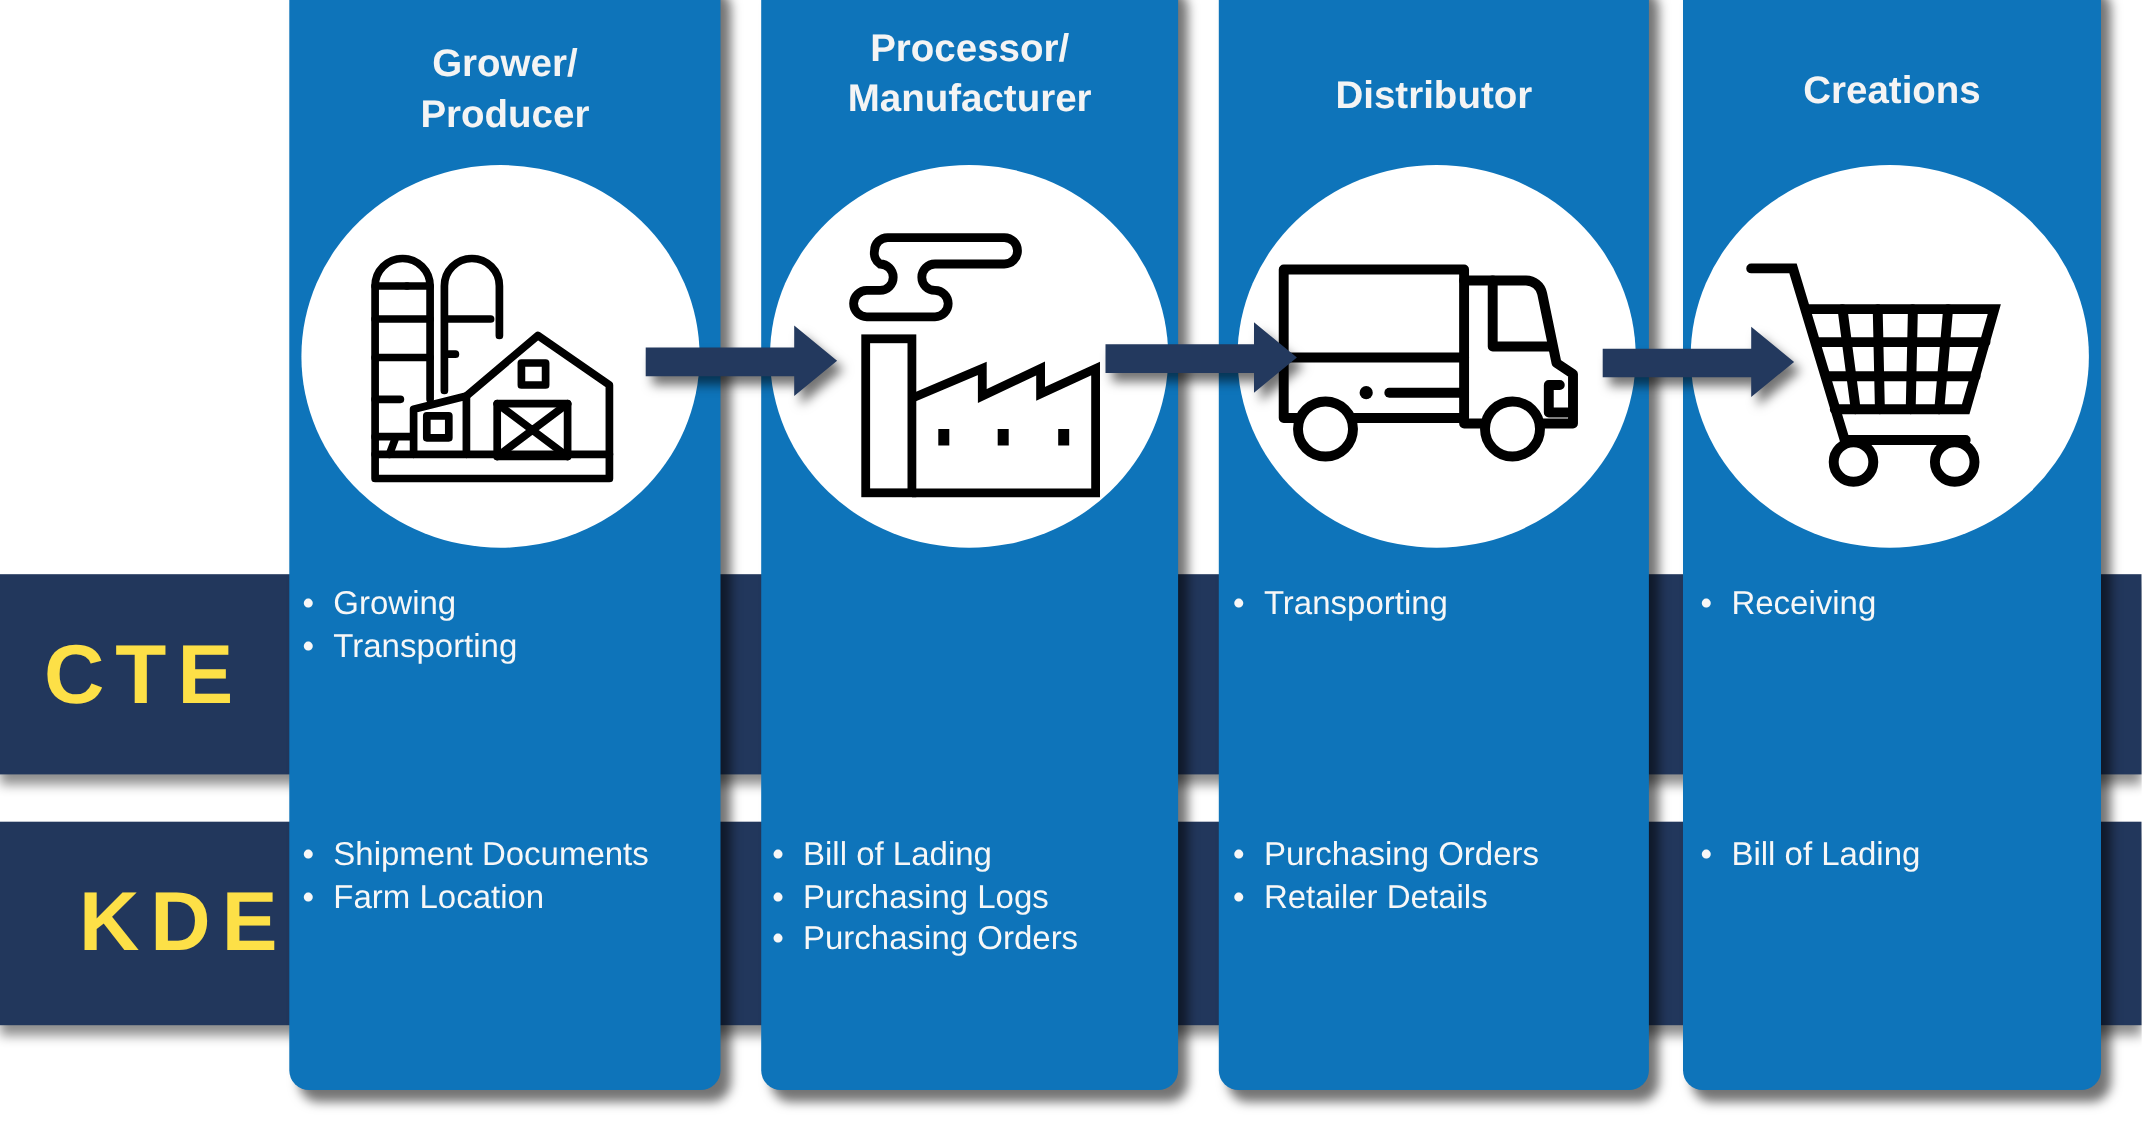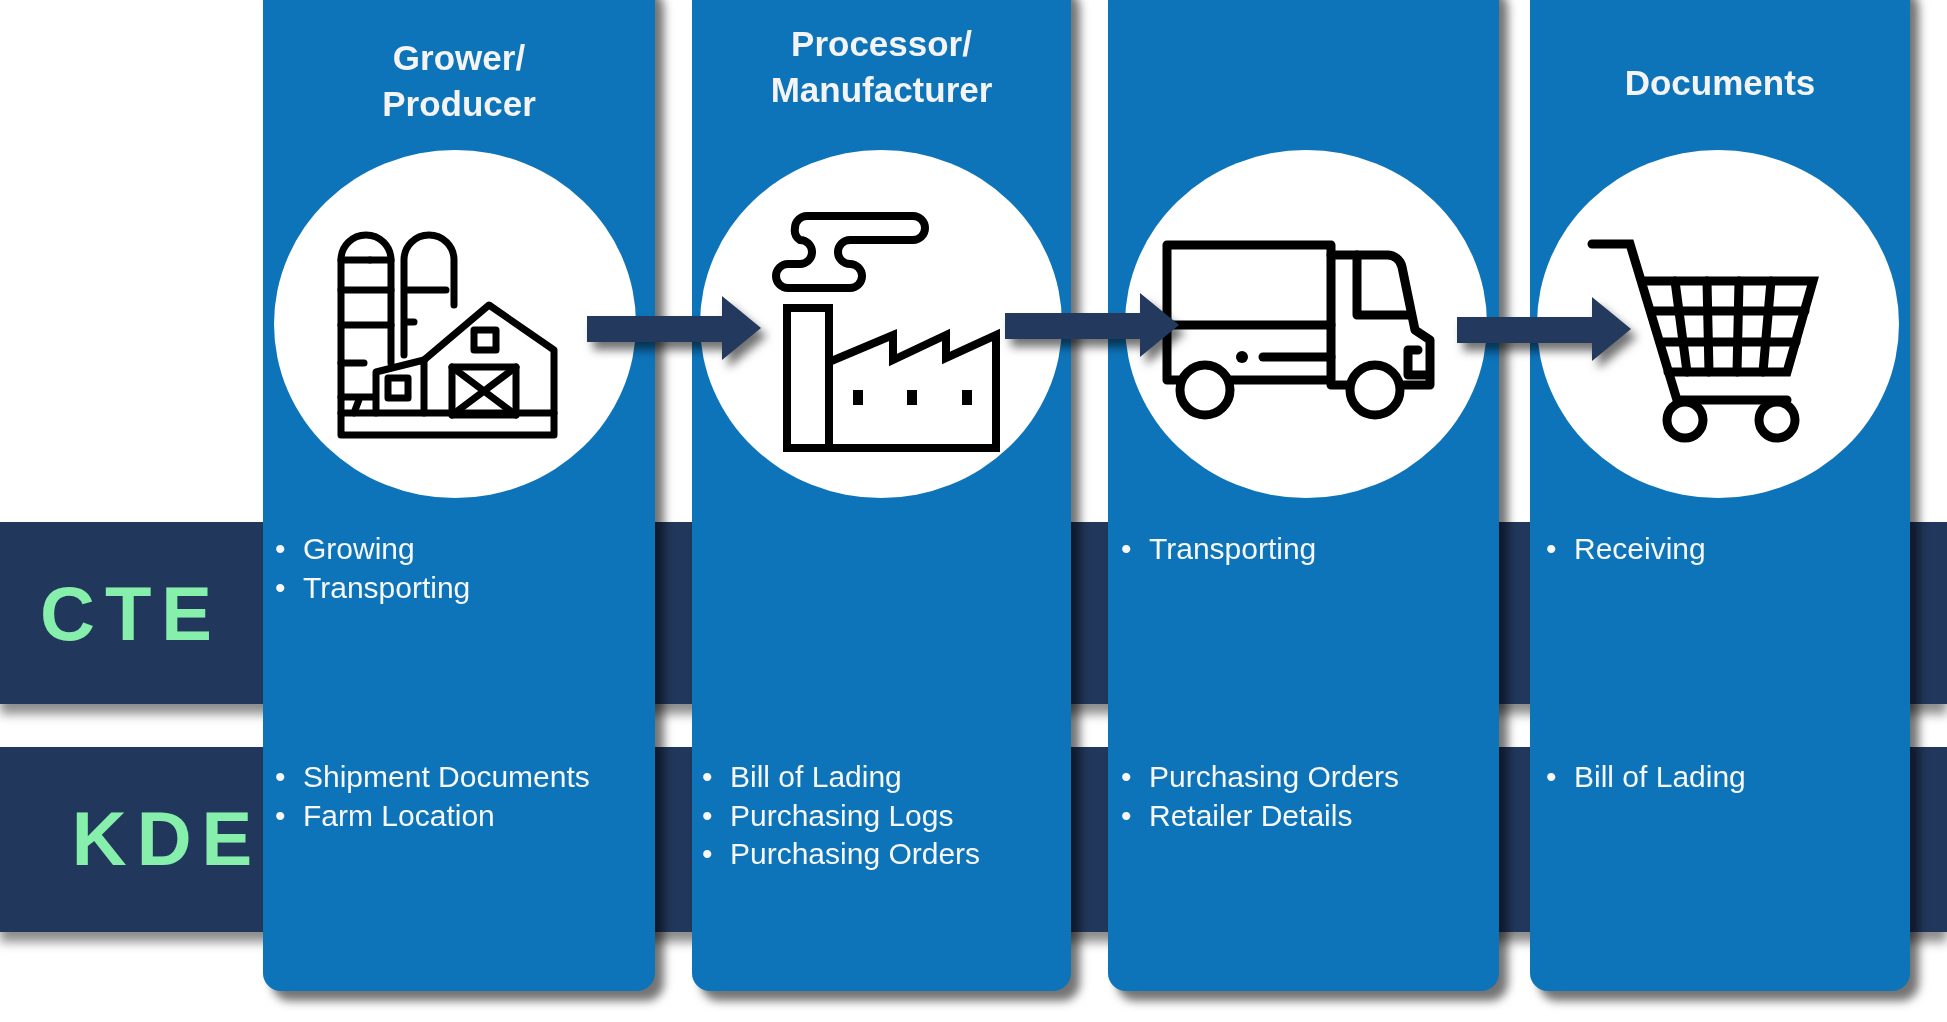--- a/index.html
+++ b/index.html
@@ -1,20 +1,20 @@
 <!DOCTYPE html>
 <html><head>
 <meta charset="utf-8">
 <style>
   html, body { margin:0; padding:0; }
   body { width:1947px; height:1022px; background:#ffffff; position:relative; overflow:hidden;
          font-family:"Liberation Sans", sans-serif; }
   .band { position:absolute; left:0; width:1947px; background:#22375c;
           box-shadow:0 10px 10px rgba(0,0,0,0.45); }
-  .band-label { position:absolute; left:0; width:262px; text-align:center; color:#86efac;
+  .band-label { position:absolute; left:0; width:262px; text-align:center; color:#fde047;
                 font-weight:bold; font-size:76px; letter-spacing:10px; }
   .col { position:absolute; top:-20px; height:1011px; background:#0e74ba; border-radius:18px;
          box-shadow:9px 10px 10px rgba(0,0,0,0.55); }
   .col-title { position:absolute; left:0; right:0; text-align:center; color:#f4f4f4;
                font-weight:bold; font-size:35px; line-height:46px; }
   .circle { position:absolute; top:170px; width:362px; height:348px; border-radius:50%; background:#ffffff; }
   .circle svg { position:absolute; left:0; top:0; width:100%; height:100%; }
   .list { position:absolute; margin:0; padding:0; list-style:none; color:#f7f7f7; font-size:30px; line-height:38.5px; }
   .list li { position:relative; padding-left:28px; white-space:nowrap; }
   .list li::before { content:"•"; position:absolute; left:0; top:0; }
@@ -82,20 +82,23 @@
     </svg>
   </div>
   <ul class="list" style="left:10px;top:778px;">
     <li>Bill of Lading</li>
     <li>Purchasing Logs</li>
     <li>Purchasing Orders</li>
   </ul>
 </div>
 
 <div class="col" style="left:1108px;width:391px;">
+  <div class="col-title" style="top:84px;">
+    <div>Distributor</div>
+  </div>
   <div class="circle" style="left:17px;">
     <svg viewBox="0 0 362 348">
       <g fill="none" stroke="#000" stroke-width="9" stroke-linejoin="round" stroke-linecap="round">
         <rect x="42" y="95" width="164" height="135"></rect>
         <path d="M42 175 H206"></path>
         <path d="M206 105 H262 a15 15 0 0 1 15 12 L290 180 L305 190 V235 H206"></path>
         <path d="M232 105 V165 H285"></path>
         <path d="M293 200 H283 V225 H300"></path>
         <path d="M138 207 H206"></path>
       </g>
@@ -108,21 +111,21 @@
     <li>Transporting</li>
   </ul>
   <ul class="list" style="left:13px;top:778px;">
     <li>Purchasing Orders</li>
     <li>Retailer Details</li>
   </ul>
 </div>
 
 <div class="col" style="left:1530px;width:380px;">
   <div class="col-title" style="top:80px;">
-    <div>Documents</div>
+    <div>Creations</div>
   </div>
   <div class="circle" style="left:7px;">
     <svg viewBox="0 0 362 348">
       <g fill="none" stroke="#000" stroke-width="9" stroke-linejoin="miter" stroke-linecap="round">
         <path d="M55 94 H93 L140 250 H250"></path>
         <path d="M107 131 H276 L250 222 H131"></path>
         <path d="M115 161 H268 M123 192 H259"></path>
         <path d="M138 131 L150 222 M170 131 L172 222 M202 131 L200 222 M234 131 L226 222"></path>
       </g>
       <circle cx="148" cy="270" r="18" fill="#fff" stroke="#000" stroke-width="9"></circle>

